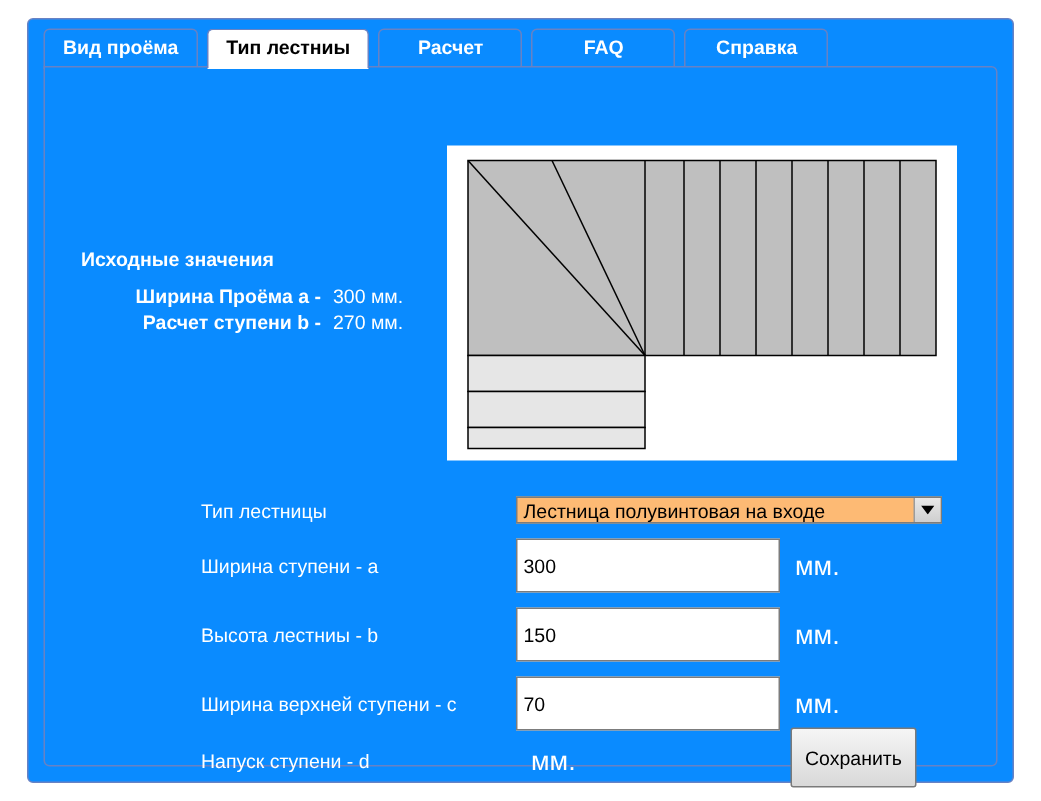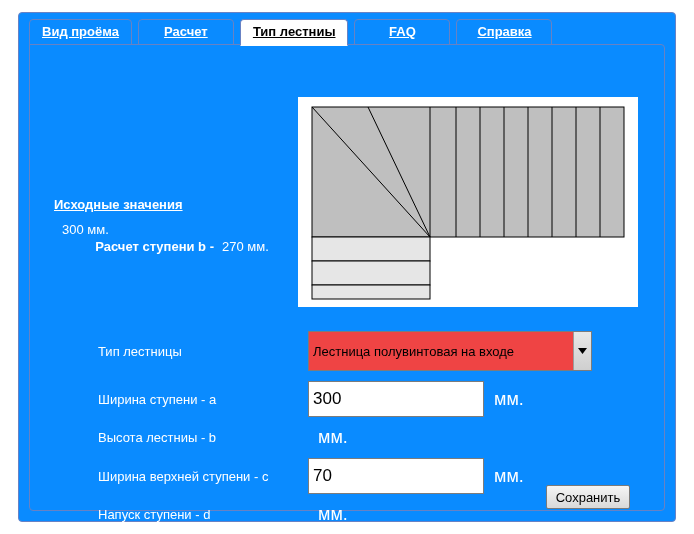--- a/index.html
+++ b/index.html
@@ -38,21 +38,20 @@
     border: 1px solid #6882c4;
     border-radius: 4px 4px 0 0;
     padding: 4px 12px 6px 12px;
     color: #fff;
     font-weight: bold;
     font-size: 13px;
     min-width: 96px;
     text-align: center;
     cursor: pointer;
     position: relative;
-    text-decoration: underline;
   }
   .tab.active {
     background: #fff;
     color: #000;
     border-bottom-color: #fff;
     z-index: 3;
   }
   .tab-body {
     position: absolute;
     left: 10px;
@@ -68,23 +67,21 @@
   
   .init-block {
     position: absolute;
     left: 24px;
     top: 120px;
     color: #fff;
     font-size: 13px;
   }
   .init-heading {
     font-weight: bold;
-    text-decoration: underline;
     margin-bottom: 10px;
-    margin-top: 32px;
   }
   .init-row {
     display: flex;
     margin-bottom: 2px;
   }
   .init-label { width: 160px; text-align: right; font-weight: bold; }
   .init-val { margin-left: 8px; text-align: center; }
   
   .diagram-frame {
     position: absolute;
@@ -101,41 +98,42 @@
   .form-area {
     position: absolute;
     left: 68px;
     top: 286px;
     width: 530px;
   }
   .form-row {
     display: flex;
     align-items: center;
     margin-bottom: 10px;
+    margin-left: 36px;
   }
   .form-label {
     width: 210px;
     color: #fff;
     font-size: 13px;
   }
   .form-input {
     width: 176px;
     height: 36px;
     border: 1px solid #7c7c7c;
     background: #fff;
     color: #000;
-    font-size: 17px;
+    font-size: 13px;
     padding: 2px 4px;
     font-family: inherit;
   }
   .form-select-wrap {
     width: 284px;
-    height: 40px;
+    height: 18px;
     border: 1px solid #7c7c7c;
-    background: #ef4444;
+    background: #fdba74;
     color: #000;
     font-size: 13px;
     display: flex;
     align-items: center;
     position: relative;
   }
   .form-select-wrap .sel-text {
     flex: 1;
     padding: 2px 4px;
     overflow: hidden;
@@ -151,52 +149,53 @@
     justify-content: center;
   }
   .sel-btn svg { display:block; }
   .unit {
     margin-left: 10px;
     color: #fff;
     font-size: 18px;
   }
   .save-btn {
     position: absolute;
-    left: 516px;
+    left: 497px;
     top: 440px;
     width: 84px;
-    height: 24px;
+    height: 40px;
     background: linear-gradient(#f5f5f5,#d9d9d9);
     border: 1px solid #7a7a7a;
     border-radius: 2px;
     color: #000;
     font-size: 13px;
     font-family: inherit;
     cursor: pointer;
   }
 </style>
 </head>
 <body>
 
 <div class="app-wrap">
   <div class="main-panel">
 
     <div class="tabbar">
       <div class="tab">Вид проёма</div>
+      <div class="tab active">Тип лестниы</div>
       <div class="tab">Расчет</div>
-      <div class="tab active">Тип лестниы</div>
       <div class="tab">FAQ</div>
       <div class="tab">Справка</div>
     </div>
 
     <div class="tab-body">
 
       <div class="init-block">
         <div class="init-heading">Исходные значения</div>
         <div class="init-row">
+          <div class="init-label">Ширина Проёма a -</div>
           <div class="init-val">300 мм.</div>
         </div>
         <div class="init-row">
           <div class="init-label">Расчет ступени b -</div>
           <div class="init-val">270 мм.</div>
         </div>
       </div>
 
       <div class="diagram-frame">
         <svg width="340" height="210" viewBox="0 0 340 210">
@@ -236,20 +235,21 @@
         </div>
 
         <div class="form-row">
           <div class="form-label">Ширина ступени - a</div>
           <input class="form-input" value="300" style="">
           <div class="unit">мм.</div>
         </div>
 
         <div class="form-row">
           <div class="form-label">Высота лестниы - b</div>
+          <input class="form-input" value="150" style="">
           <div class="unit">мм.</div>
         </div>
 
         <div class="form-row">
           <div class="form-label">Ширина верхней ступени - c</div>
           <input class="form-input" value="70" style="">
           <div class="unit">мм.</div>
         </div>
 
         <div class="form-row">

